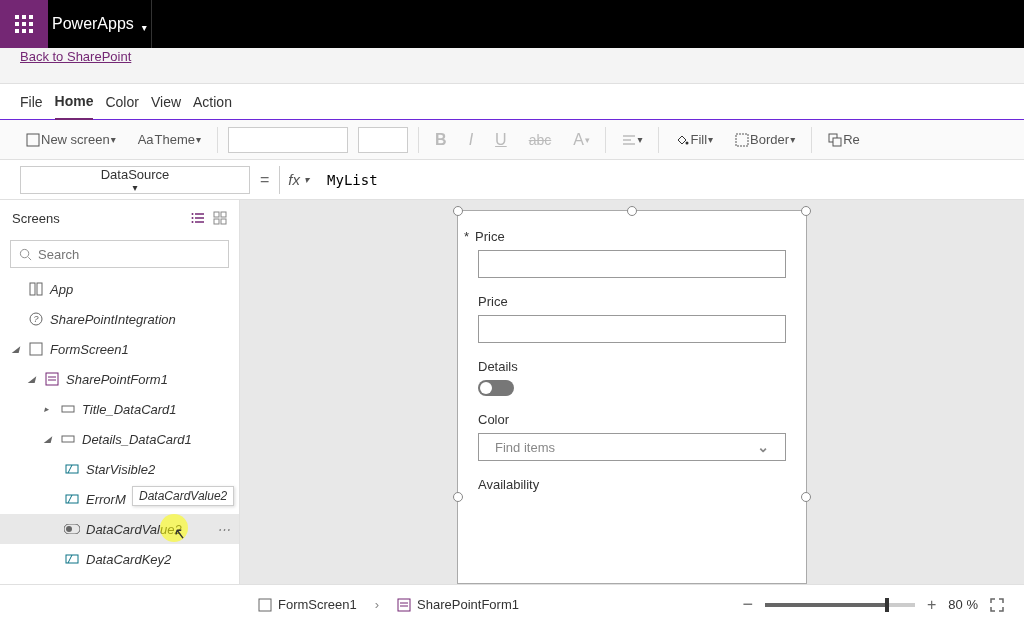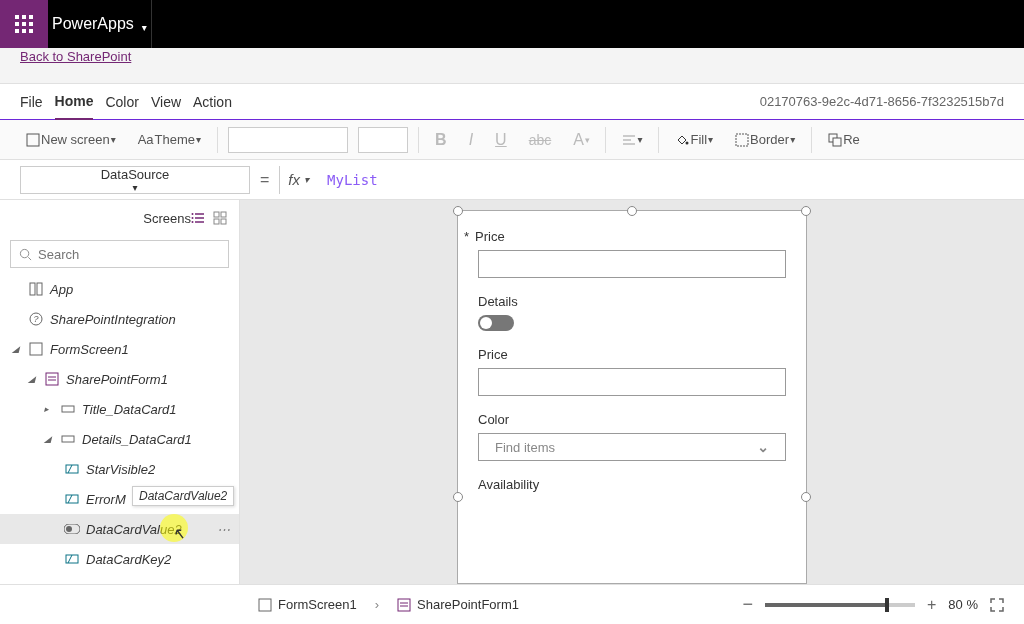--- a/index.html
+++ b/index.html
@@ -28,28 +28,28 @@
   .tool { display: flex; align-items: center; gap: 1px; cursor: pointer; padding: 4px 6px; }
   .tool svg, .tool .ico { width: 14px; height: 14px; }
   .dropdown-box { border: 1px solid #ccc; background: #fff; height: 26px; }
   .sep { width: 1px; height: 26px; background: #ddd; }
   
   
   .formularow { height: 40px; background: #fff; display: flex; align-items: center; padding: 0 20px; gap: 10px; border-bottom: 1px solid #e0e0e0; }
   .prop-select { width: 230px; height: 28px; border: 1px solid #ccc; display: flex; align-items: center; justify-content: space-between; padding: 0 10px; font-size: 13px; background: #fff; flex-direction: column; }
   .eq { font-size: 16px; color: #666; }
   .fx { display: flex; align-items: center; gap: 4px; font-style: italic; font-size: 15px; color: #555; padding: 0 8px; border-left: 1px solid #ccc; height: 28px; }
-  .formula-val { font-family: Consolas, monospace; font-size: 14px; color: #8b5cf6; }
+  .formula-val { font-family: Consolas, monospace; font-size: 14px; color: #000000; }
   
   
   .main { display: flex; height: calc(624px - 48px - 36px - 36px - 40px - 40px - 40px); }
   
   
   .leftpanel { width: 240px; background: #fff; border-right: 1px solid #e0e0e0; display: flex; flex-direction: column; }
-  .leftheader { height: 36px; display: flex; align-items: center; justify-content: flex-end; padding: 0 12px; font-size: 13px; }
+  .leftheader { height: 36px; display: flex; align-items: center; justify-content: space-between; padding: 0 12px; font-size: 13px; }
   .leftheader .icons { display: flex; gap: 8px; color: #888; }
   .search { margin: 4px 10px 6px; height: 28px; border: 1px solid #ccc; display: flex; align-items: center; padding: 0 8px; gap: 6px; color: #888; }
   .search input { border: none; outline: none; flex: 1; font-size: 13px; }
   .tree { flex: 1; overflow-y: auto; font-size: 13px; position: relative; font-style: italic; }
   .tree::-webkit-scrollbar { width: 8px; }
   .tree::-webkit-scrollbar-thumb { background: #ccc; }
   .tree-item { display: flex; align-items: center; height: 30px; padding-left: 12px; gap: 6px; cursor: pointer; position: relative; }
   .tree-item.selected { background: #e8e8e8; }
   .tree-item .exp { width: 10px; font-size: 9px; color: #666; }
   .tree-item .glyph { width: 16px; height: 16px; display: flex; align-items: center; justify-content: center; }
@@ -119,21 +119,20 @@
   <a href="#">Back to SharePoint</a>
 </div>
 
 <div class="menurow">
   <span class="item">File</span>
   <span class="item active">Home</span>
   <span class="item">Color</span>
   <span class="item">View</span>
   <span class="item">Action</span>
   <span class="spacer"></span>
-  <span class="guid">02170763-9e2c-4d71-8656-7f3232515b7d</span>
 </div>
 
 <div class="toolrow">
   <div class="tool">
     <svg viewBox="0 0 14 14">
         <rect x="1" y="1" width="12" height="12" fill="none" stroke="#555"></rect>
       </svg>
     <span>New screen</span>
     <span class="chev">▾</span>
   </div>
@@ -357,26 +356,26 @@
       <div class="handle h-tm"></div>
       <div class="handle h-tr"></div>
       <div class="handle h-ml"></div>
       <div class="handle h-mr"></div>
 
       <div class="field">
         <label class="field-label"><span class="req" style="margin-left:-14px;">*</span><span>Price</span></label>
         <input type="text" style="">
       </div>
       <div class="field">
+        <label class="field-label">Price</label>
+        <input type="text" style="">
+      </div>
+      <div class="field">
         <label class="field-label">Details</label>
         <div class="toggle"></div>
-      </div>
-      <div class="field">
-        <label class="field-label">Price</label>
-        <input type="text" style="">
       </div>
       <div class="field">
         <label class="field-label">Color</label>
         <div class="select">
           <span>Find items</span>
           <span style="font-size:14px;font-weight:bold;">⌄</span>
         </div>
       </div>
       <div class="field" style="margin-bottom:15px;">
         <label class="field-label">Availability</label>

